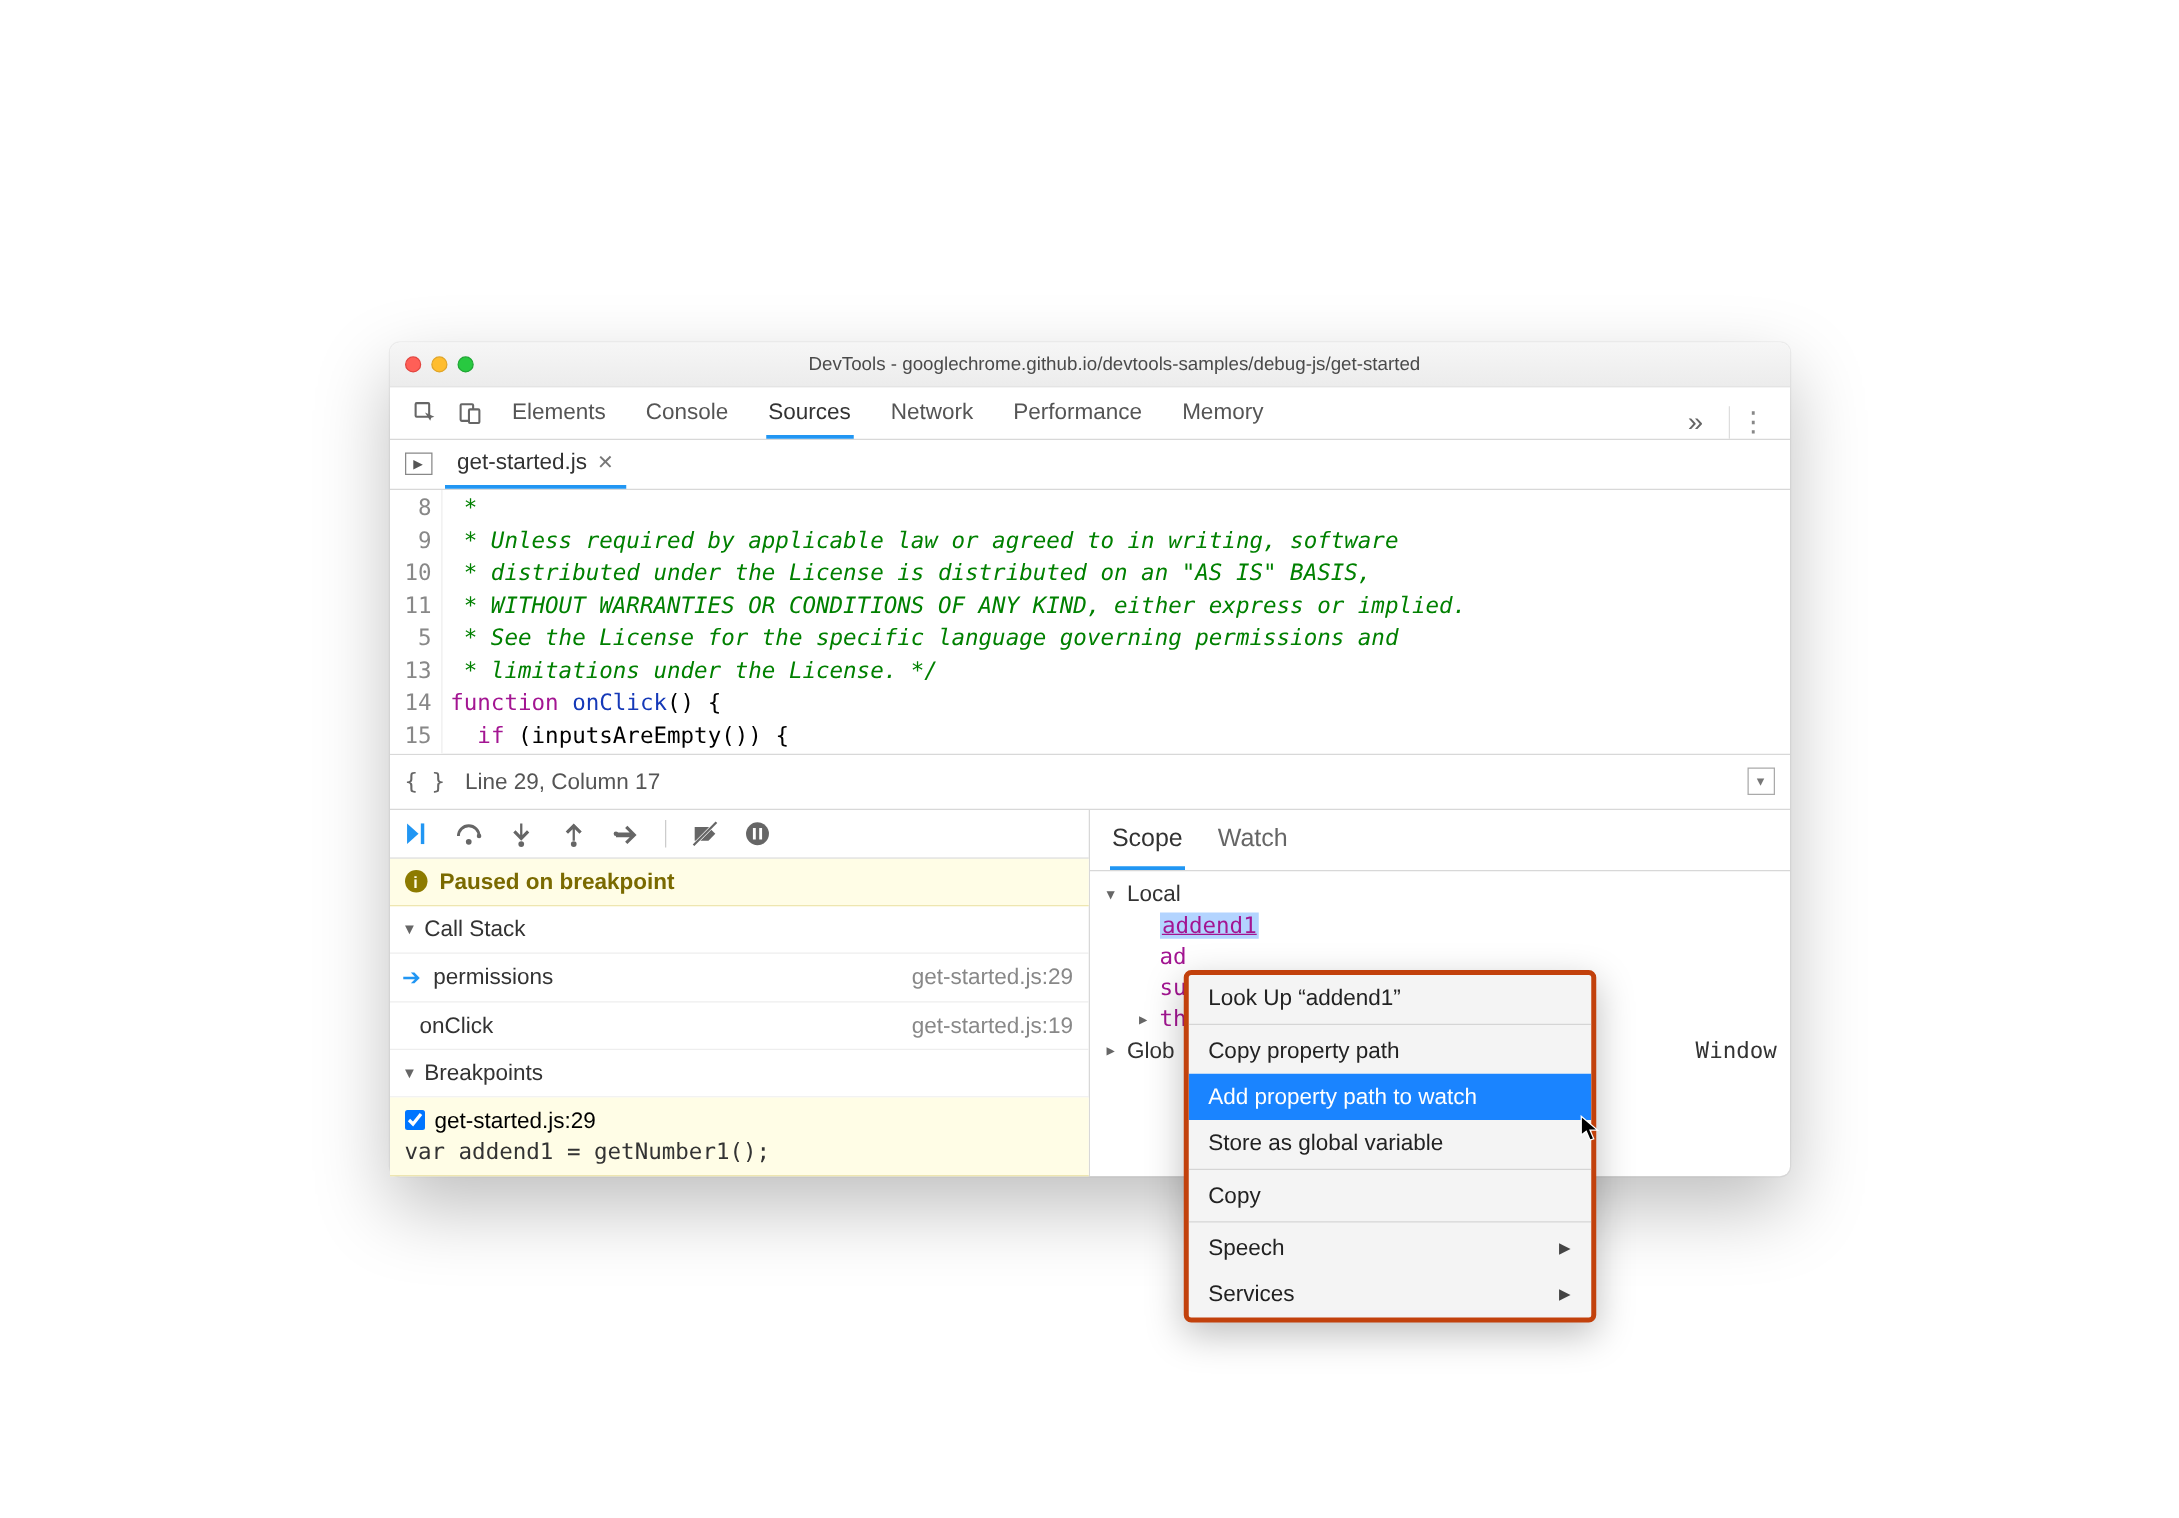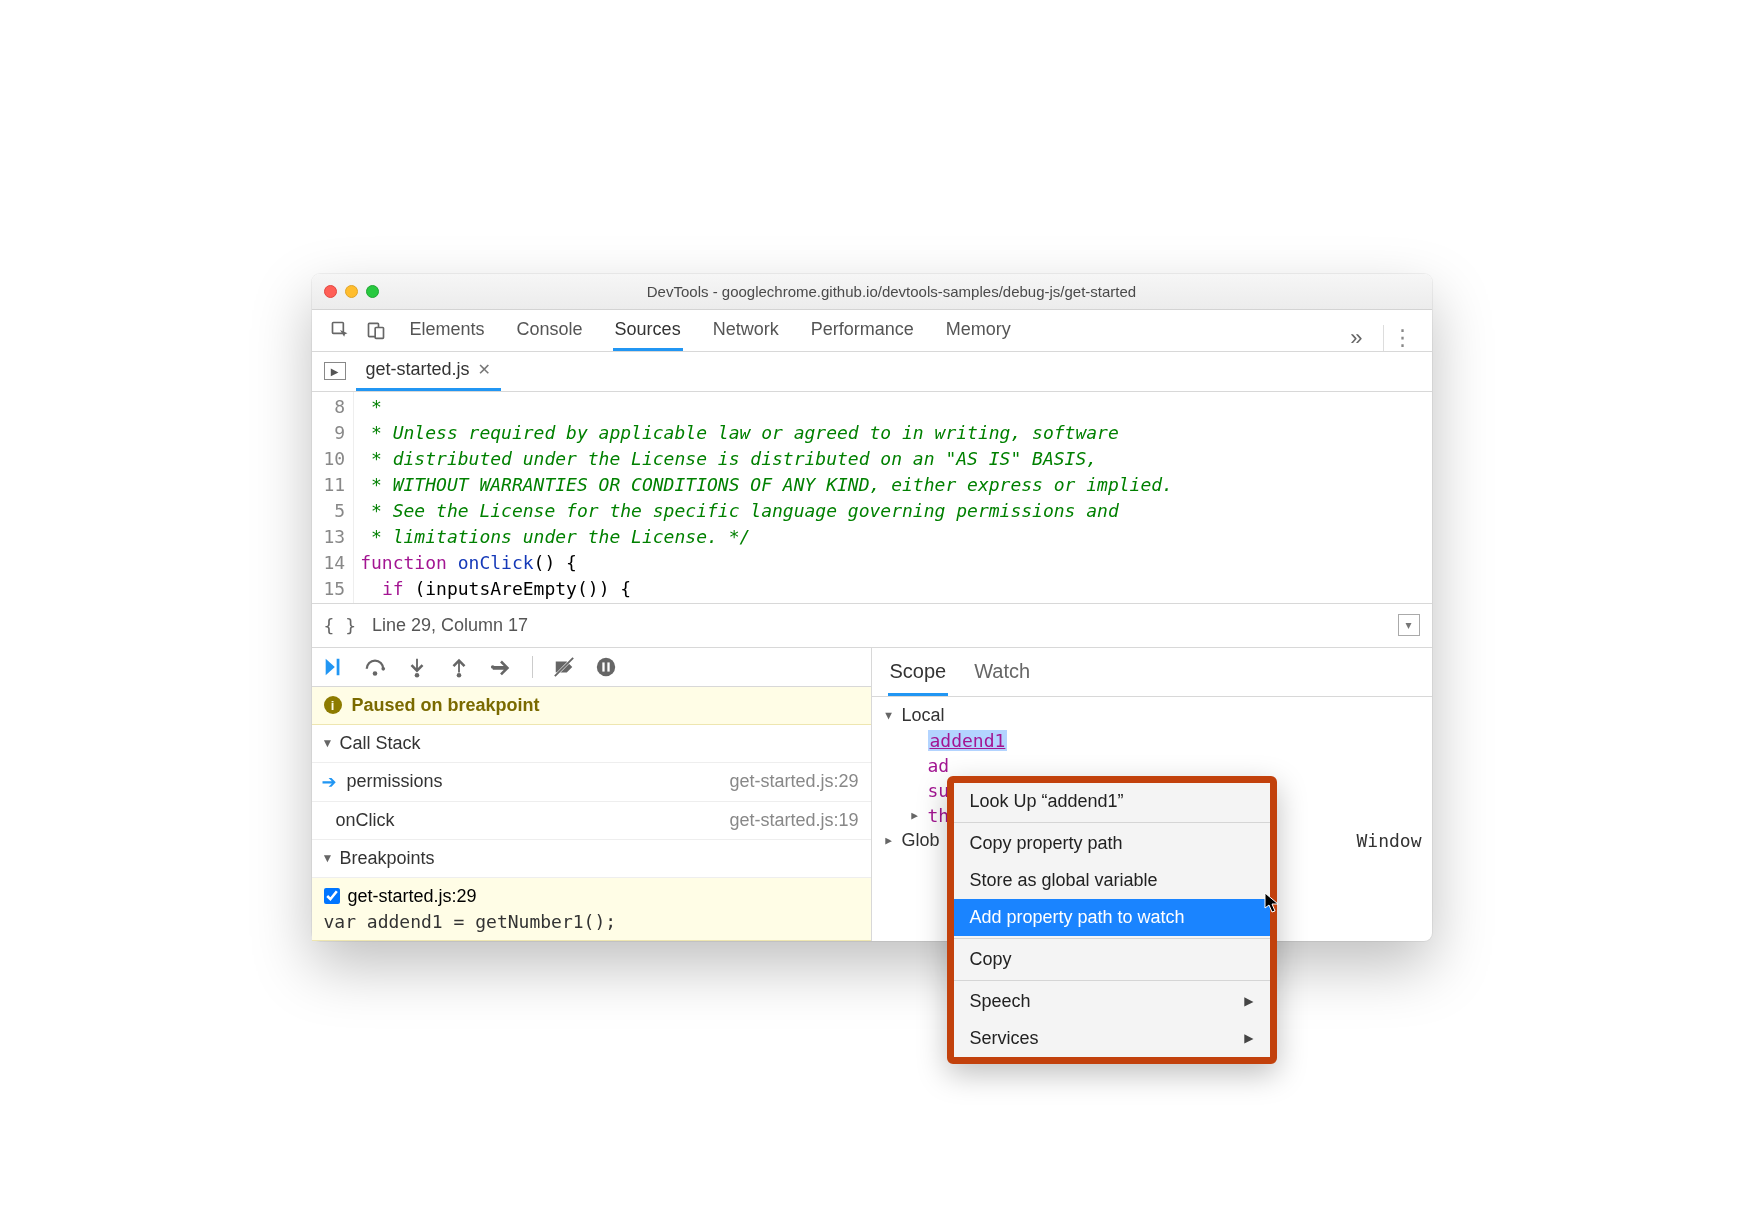--- a/index.html
+++ b/index.html
@@ -156,21 +156,21 @@
 .var.sel { background:#b3d4ff; text-decoration:underline; text-decoration-color:#a31592; padding:0 2px; }
 .global-val { margin-left:auto; font-family: Menlo, monospace; color:#333; }
 
 
 .ctxmenu {
   position:absolute;
   left: 635px;
   top: 502px;
   width: 330px;
   background:#f4f4f4;
-  border:7px solid #c2410c;
+  border:4px solid #c2410c;
   border-radius:6px;
   box-shadow: 0 10px 30px rgba(0,0,0,0.25);
   font-size:18px;
   color:#222;
   overflow:hidden;
   z-index:50;
 }
 .ctxmenu .item {
   padding: 8px 16px; cursor:pointer; display:flex; align-items:center;
 }
@@ -377,25 +377,25 @@
   </div>
 
   <div class="ctxmenu" id="ctxmenu">
       <div class="item">
         <span>Look Up “addend1”</span>
       </div>
       <hr>
       <div class="item">
         <span>Copy property path</span>
       </div>
-      <div class="item">
-        <span>Store as global variable</span>
-      </div>
       <div class="item hl">
         <span>Add property path to watch</span>
+      </div>
+      <div class="item">
+        <span>Store as global variable</span>
       </div>
       <hr>
       <div class="item">
         <span>Copy</span>
       </div>
       <hr>
       <div class="item">
         <span>Speech</span>
         <span class="sub">▶</span>
       </div>

